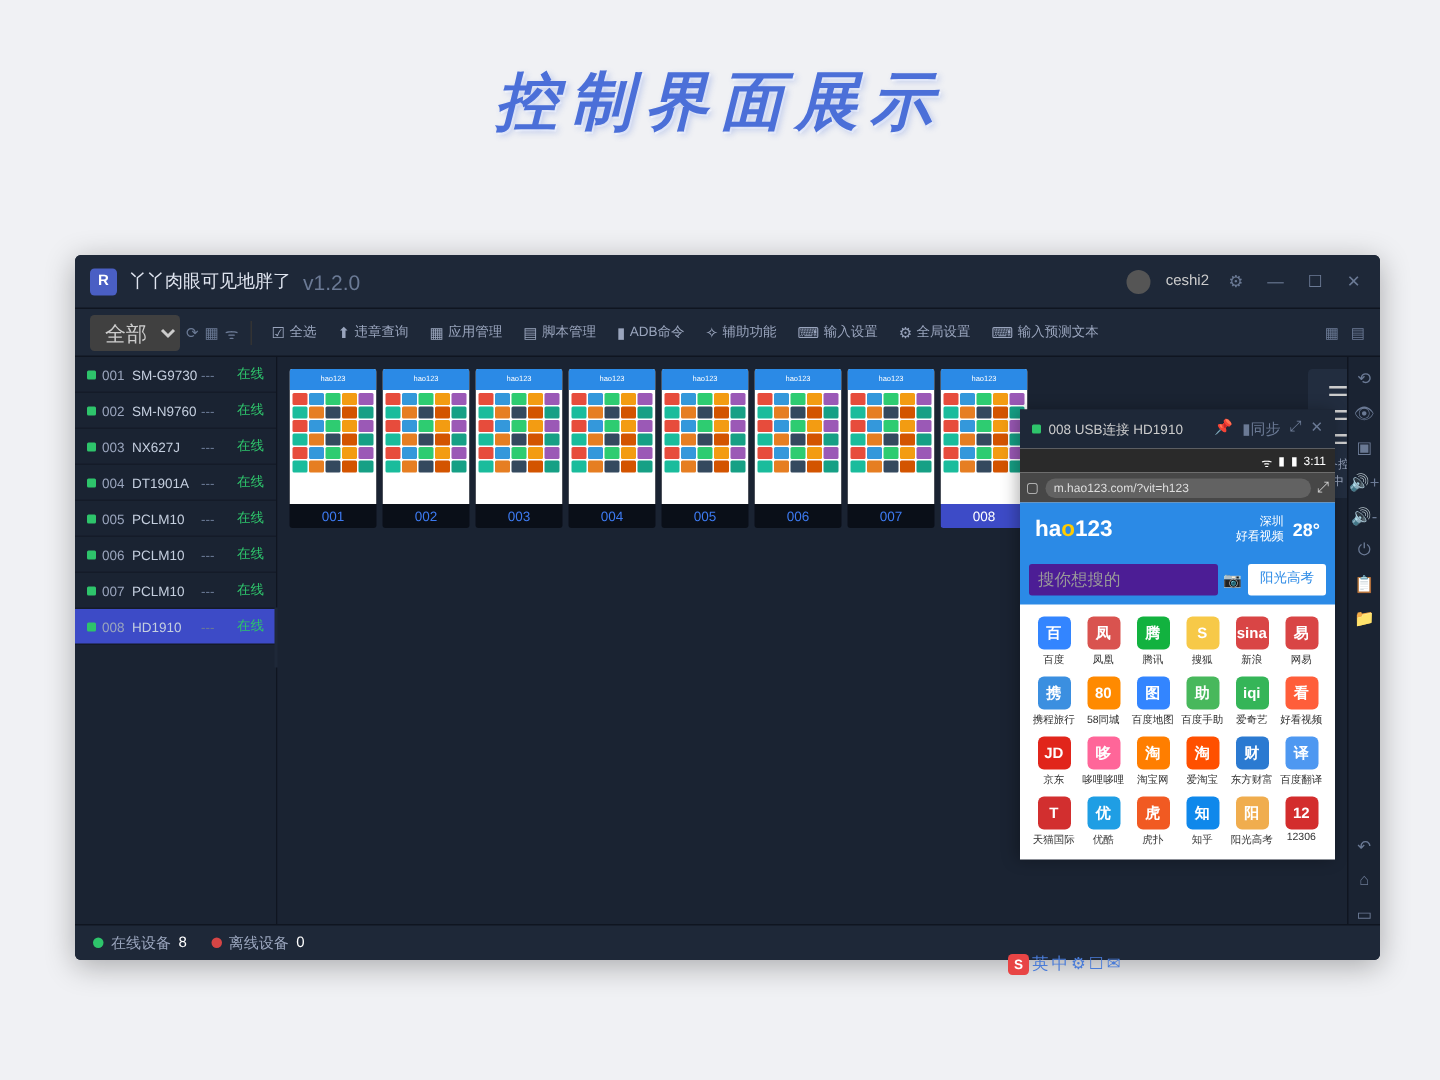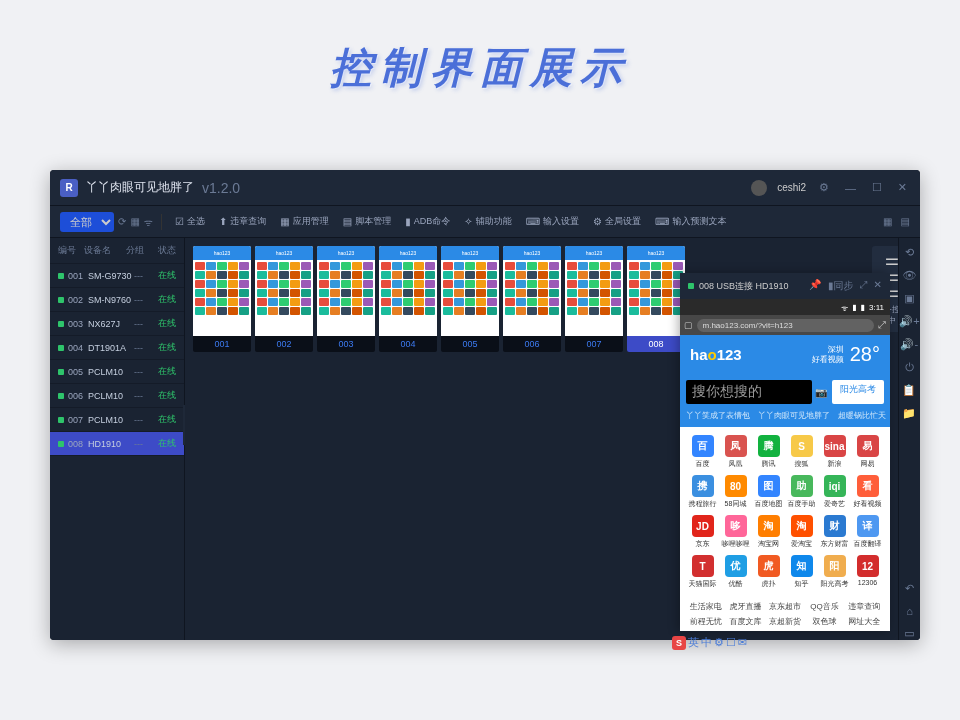--- a/index.html
+++ b/index.html
@@ -8,21 +8,21 @@
 .app-window{position:absolute;left:50px;top:170px;width:870px;height:470px;background:#1a2332;border-radius:4px;box-shadow:0 4px 20px rgba(0,0,0,.3);overflow:hidden;display:flex;flex-direction:column}
 .titlebar{height:36px;background:#1e2838;display:flex;align-items:center;padding:0 10px;border-bottom:1px solid #0f1520}
 .app-logo{width:18px;height:18px;background:#4a5fc4;border-radius:3px;display:flex;align-items:center;justify-content:center;color:#fff;font-size:10px;font-weight:bold;margin-right:8px}
 .app-title{color:#e0e5f0;font-size:12px}
 .app-version{color:#6b7a95;font-size:14px;margin-left:8px}
 .titlebar-right{margin-left:auto;display:flex;align-items:center;gap:10px}
 .avatar{width:16px;height:16px;border-radius:50%;background:#555}
 .user-name{color:#ccc;font-size:10px}
 .win-icon{color:#6b7a95;font-size:11px;cursor:pointer;padding:0 3px}
 .toolbar{height:32px;background:#1e2838;display:flex;align-items:center;padding:0 10px;gap:4px;border-bottom:1px solid #0f1520}
-.tb-select{background:#1d4ed8;color:#ccc;border:none;padding:3px 6px;font-size:11px;border-radius:3px}
+.tb-select{background:#404040;color:#ccc;border:none;padding:3px 6px;font-size:14px;border-radius:3px}
 .tb-divider{width:1px;height:16px;background:#333;margin:0 4px}
 .tb-btn{display:flex;align-items:center;gap:3px;color:#9aa5bd;font-size:9px;padding:3px 5px;border-radius:3px;cursor:pointer}
 .tb-icon{font-size:10px}
 .body-area{flex:1;display:flex;overflow:hidden}
 .sidebar{width:135px;background:#1a2332;border-right:1px solid #0f1520;display:flex;flex-direction:column}
 .sb-head{display:flex;padding:6px 8px;font-size:9px;color:#6b7a95;border-bottom:1px solid #141b28}
 .sb-col-id{width:26px}
 .sb-col-name{flex:1}
 .sb-col-grp{width:24px}
 .sb-col-st{width:26px;text-align:right}
@@ -59,23 +59,23 @@
 .dp-title-right{margin-left:auto;display:flex;gap:6px;color:#6b7a95;font-size:10px}
 .dp-title-right span{cursor:pointer}
 .browser{flex:1;background:#fff;display:flex;flex-direction:column}
 .br-status{height:16px;background:#2a2a2a;display:flex;align-items:center;justify-content:flex-end;padding:0 6px;gap:4px;color:#fff;font-size:8px}
 .br-url{height:20px;background:#474747;display:flex;align-items:center;padding:0 4px}
 .br-url-input{flex:1;background:#626262;border-radius:8px;padding:2px 6px;color:#ddd;font-size:8px}
 .hao-header{background:#2b8ae6;padding:8px 10px;display:flex;align-items:center;justify-content:space-between;color:#fff}
 .hao-logo{font-size:15px;font-weight:bold}
 .hao-logo .o{color:#ffcc00}
 .hao-weather{font-size:8px;text-align:right;line-height:1.2}
-.hao-temp{font-size:20px;font-weight:normal}
+.hao-temp{font-size:12px;font-weight:bold}
 .hao-search{display:flex;padding:6px;background:#2b8ae6;gap:4px}
-.hao-search-input{flex:1;background:#000000;border-radius:2px;padding:3px 6px;font-size:14px;color:#999}
+.hao-search-input{flex:1;background:#4c1d95;border-radius:2px;padding:3px 6px;font-size:11px;color:#999}
 .hao-search-btn{background:#fff;color:#2b8ae6;padding:3px 8px;font-size:9px;border-radius:2px}
 .hao-news{background:#2b8ae6;padding:0 6px 6px;font-size:8px;color:#cfe6fa;display:flex;gap:8px;overflow:hidden;white-space:nowrap}
 .hao-grid{padding:8px;display:grid;grid-template-columns:repeat(6,1fr);gap:6px 4px}
 .hao-item{display:flex;flex-direction:column;align-items:center;gap:2px}
 .hao-icon{width:22px;height:22px;border-radius:4px;display:flex;align-items:center;justify-content:center;color:#fff;font-size:10px;font-weight:bold}
 .hao-item-label{font-size:7px;color:#333;white-space:nowrap}
 .hao-links{padding:4px 8px;display:grid;grid-template-columns:repeat(5,1fr);gap:4px;font-size:8px;color:#444}
 .hao-links span{text-align:center}
 .overlay-ime{position:absolute;left:672px;top:635px;font-size:11px;color:#4a7cd8;display:flex;align-items:center;gap:2px}
 .overlay-ime .s-icon{width:14px;height:14px;background:#e84545;border-radius:3px;color:#fff;display:flex;align-items:center;justify-content:center;font-size:9px;font-weight:bold}
@@ -143,26 +143,20 @@
         <span>输入预测文本</span>
       </div>
     <div style="margin-left:auto;display:flex;gap:8px">
       <span class="tb-icon" style="color:#6b7a95">▦</span>
       <span class="tb-icon" style="color:#6b7a95">▤</span>
     </div>
   </div>
 
   <div class="body-area">
     <div class="sidebar">
-      <div class="sb-head">
-        <span class="sb-col-id">编号</span>
-        <span class="sb-col-name">设备名</span>
-        <span class="sb-col-grp">分组</span>
-        <span class="sb-col-st">状态</span>
-      </div>
       <div id="sb-rows">
           <div class="sb-row">
             <div class="sb-dot"></div>
             <span class="sb-id">001</span>
             <span class="sb-name">SM-G9730</span>
             <span class="sb-grp">---</span>
             <span class="sb-status">在线</span>
           </div>
           <div class="sb-row">
             <div class="sb-dot"></div>
@@ -562,25 +556,20 @@
                 <div>好看视频</div>
               </div>
               <div class="hao-temp">28°</div>
             </div>
           </div>
           <div class="hao-search">
             <div class="hao-search-input">搜你想搜的</div>
             <span style="color:#fff;align-self:center;font-size:10px">📷</span>
             <div class="hao-search-btn">阳光高考</div>
           </div>
-          <div class="hao-news">
-            <span>丫丫笑成了表情包</span>
-            <span>丫丫肉眼可见地胖了</span>
-            <span>超暖锅比忙天</span>
-          </div>
           <div class="hao-grid" id="hao-grid">
               <div class="hao-item">
                 <div class="hao-icon" style="background:#3385ff">百</div>
                 <div class="hao-item-label">百度</div>
               </div>
               <div class="hao-item">
                 <div class="hao-icon" style="background:#d9534f">凤</div>
                 <div class="hao-item-label">凤凰</div>
               </div>
               <div class="hao-item">
@@ -664,32 +653,20 @@
                 <div class="hao-item-label">知乎</div>
               </div>
               <div class="hao-item">
                 <div class="hao-icon" style="background:#f0ad4e">阳</div>
                 <div class="hao-item-label">阳光高考</div>
               </div>
               <div class="hao-item">
                 <div class="hao-icon" style="background:#d32d2d">12</div>
                 <div class="hao-item-label">12306</div>
               </div>
-            </div>
-          <div class="hao-links" id="hao-links">
-              <span>生活家电</span>
-              <span>虎牙直播</span>
-              <span>京东超市</span>
-              <span>QQ音乐</span>
-              <span>违章查询</span>
-              <span>前程无忧</span>
-              <span>百度文库</span>
-              <span>京超新货</span>
-              <span>双色球</span>
-              <span>网址大全</span>
             </div>
 
         </div>
       </div>
 
       <div class="right-tools">
         <span class="rt-icon">⟲</span>
         <span class="rt-icon">👁</span>
         <span class="rt-icon">▣</span>
         <span class="rt-icon">🔊+</span>
@@ -698,20 +675,32 @@
         <span class="rt-icon">📋</span>
         <span class="rt-icon">📁</span>
         <div style="flex:1"></div>
         <span class="rt-icon">↶</span>
         <span class="rt-icon">⌂</span>
         <span class="rt-icon">▭</span>
       </div>
     </div>
   </div>
 
+  <div class="statusbar">
+    <div class="st-item">
+      <div class="dot-g"></div>
+        <span>在线设备</span> 
+        <span class="st-num">8</span>
+    </div>
+    <div class="st-item">
+      <div class="dot-r"></div>
+        <span>离线设备</span> 
+        <span class="st-num">0</span>
+    </div>
+  </div>
 </div>
 
 <div class="overlay-ime">
   <div class="s-icon">S</div>
   <span>英</span>
   <span>中</span>
   <span>⚙</span>
   <span>☐</span>
   <span>✉</span>
 </div>

